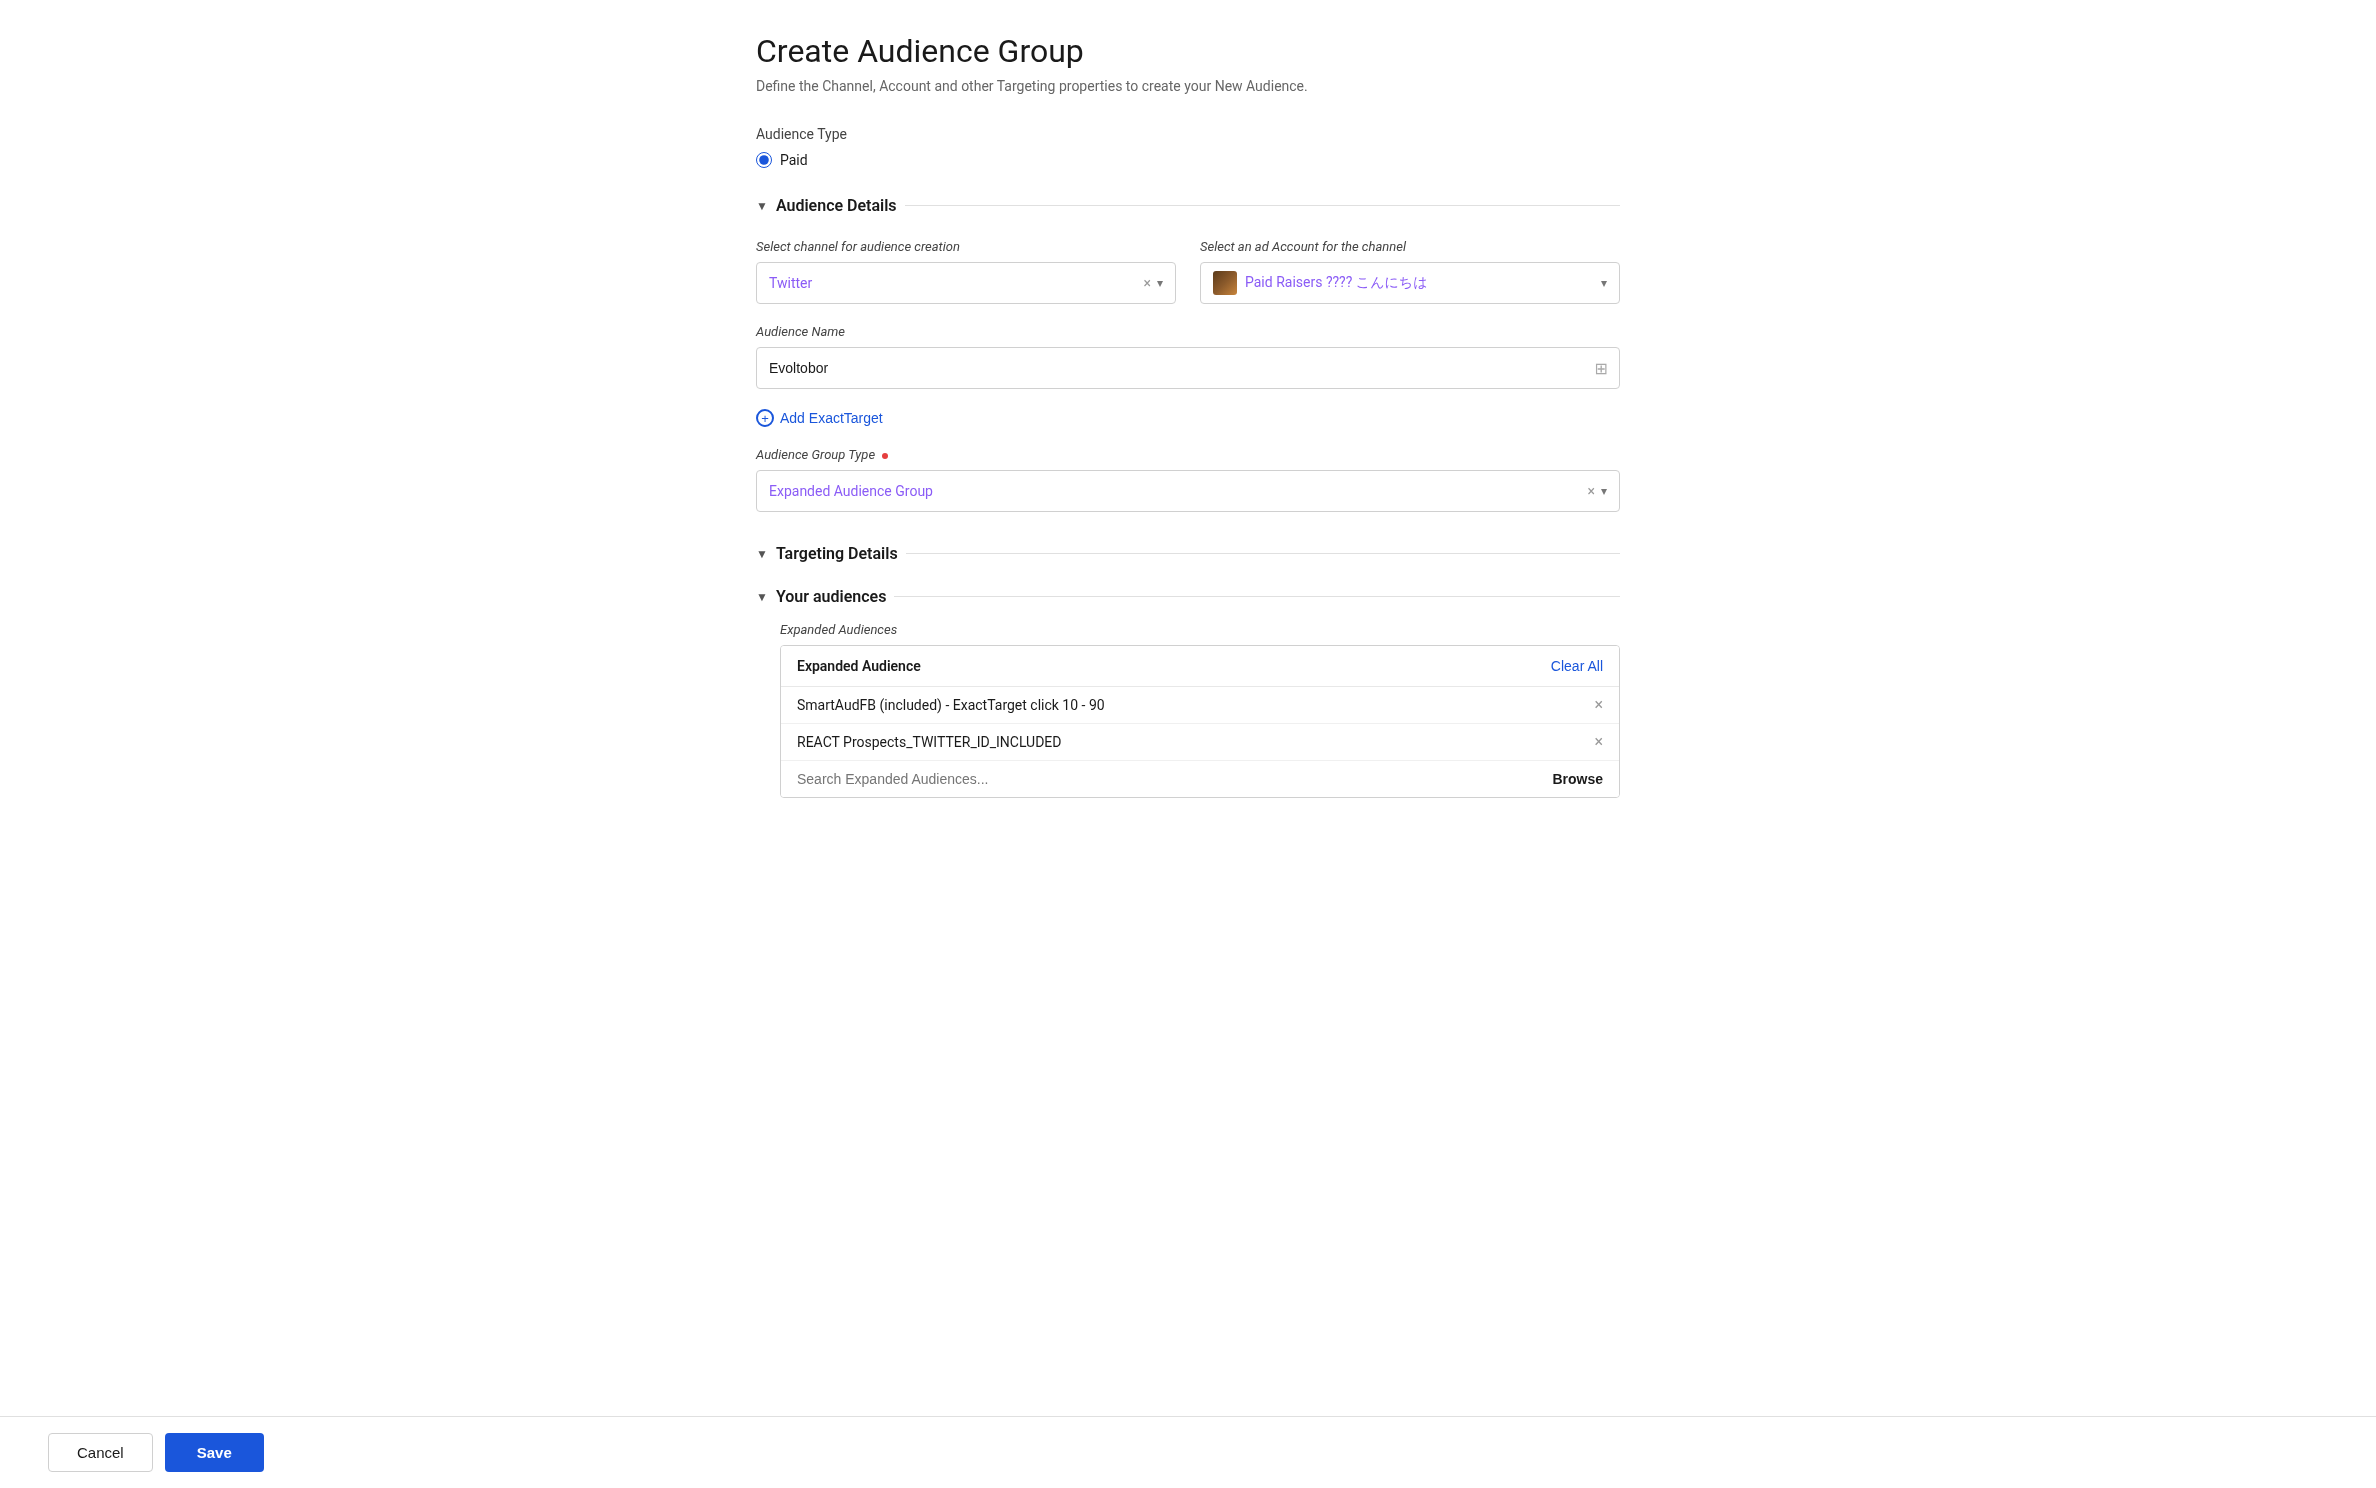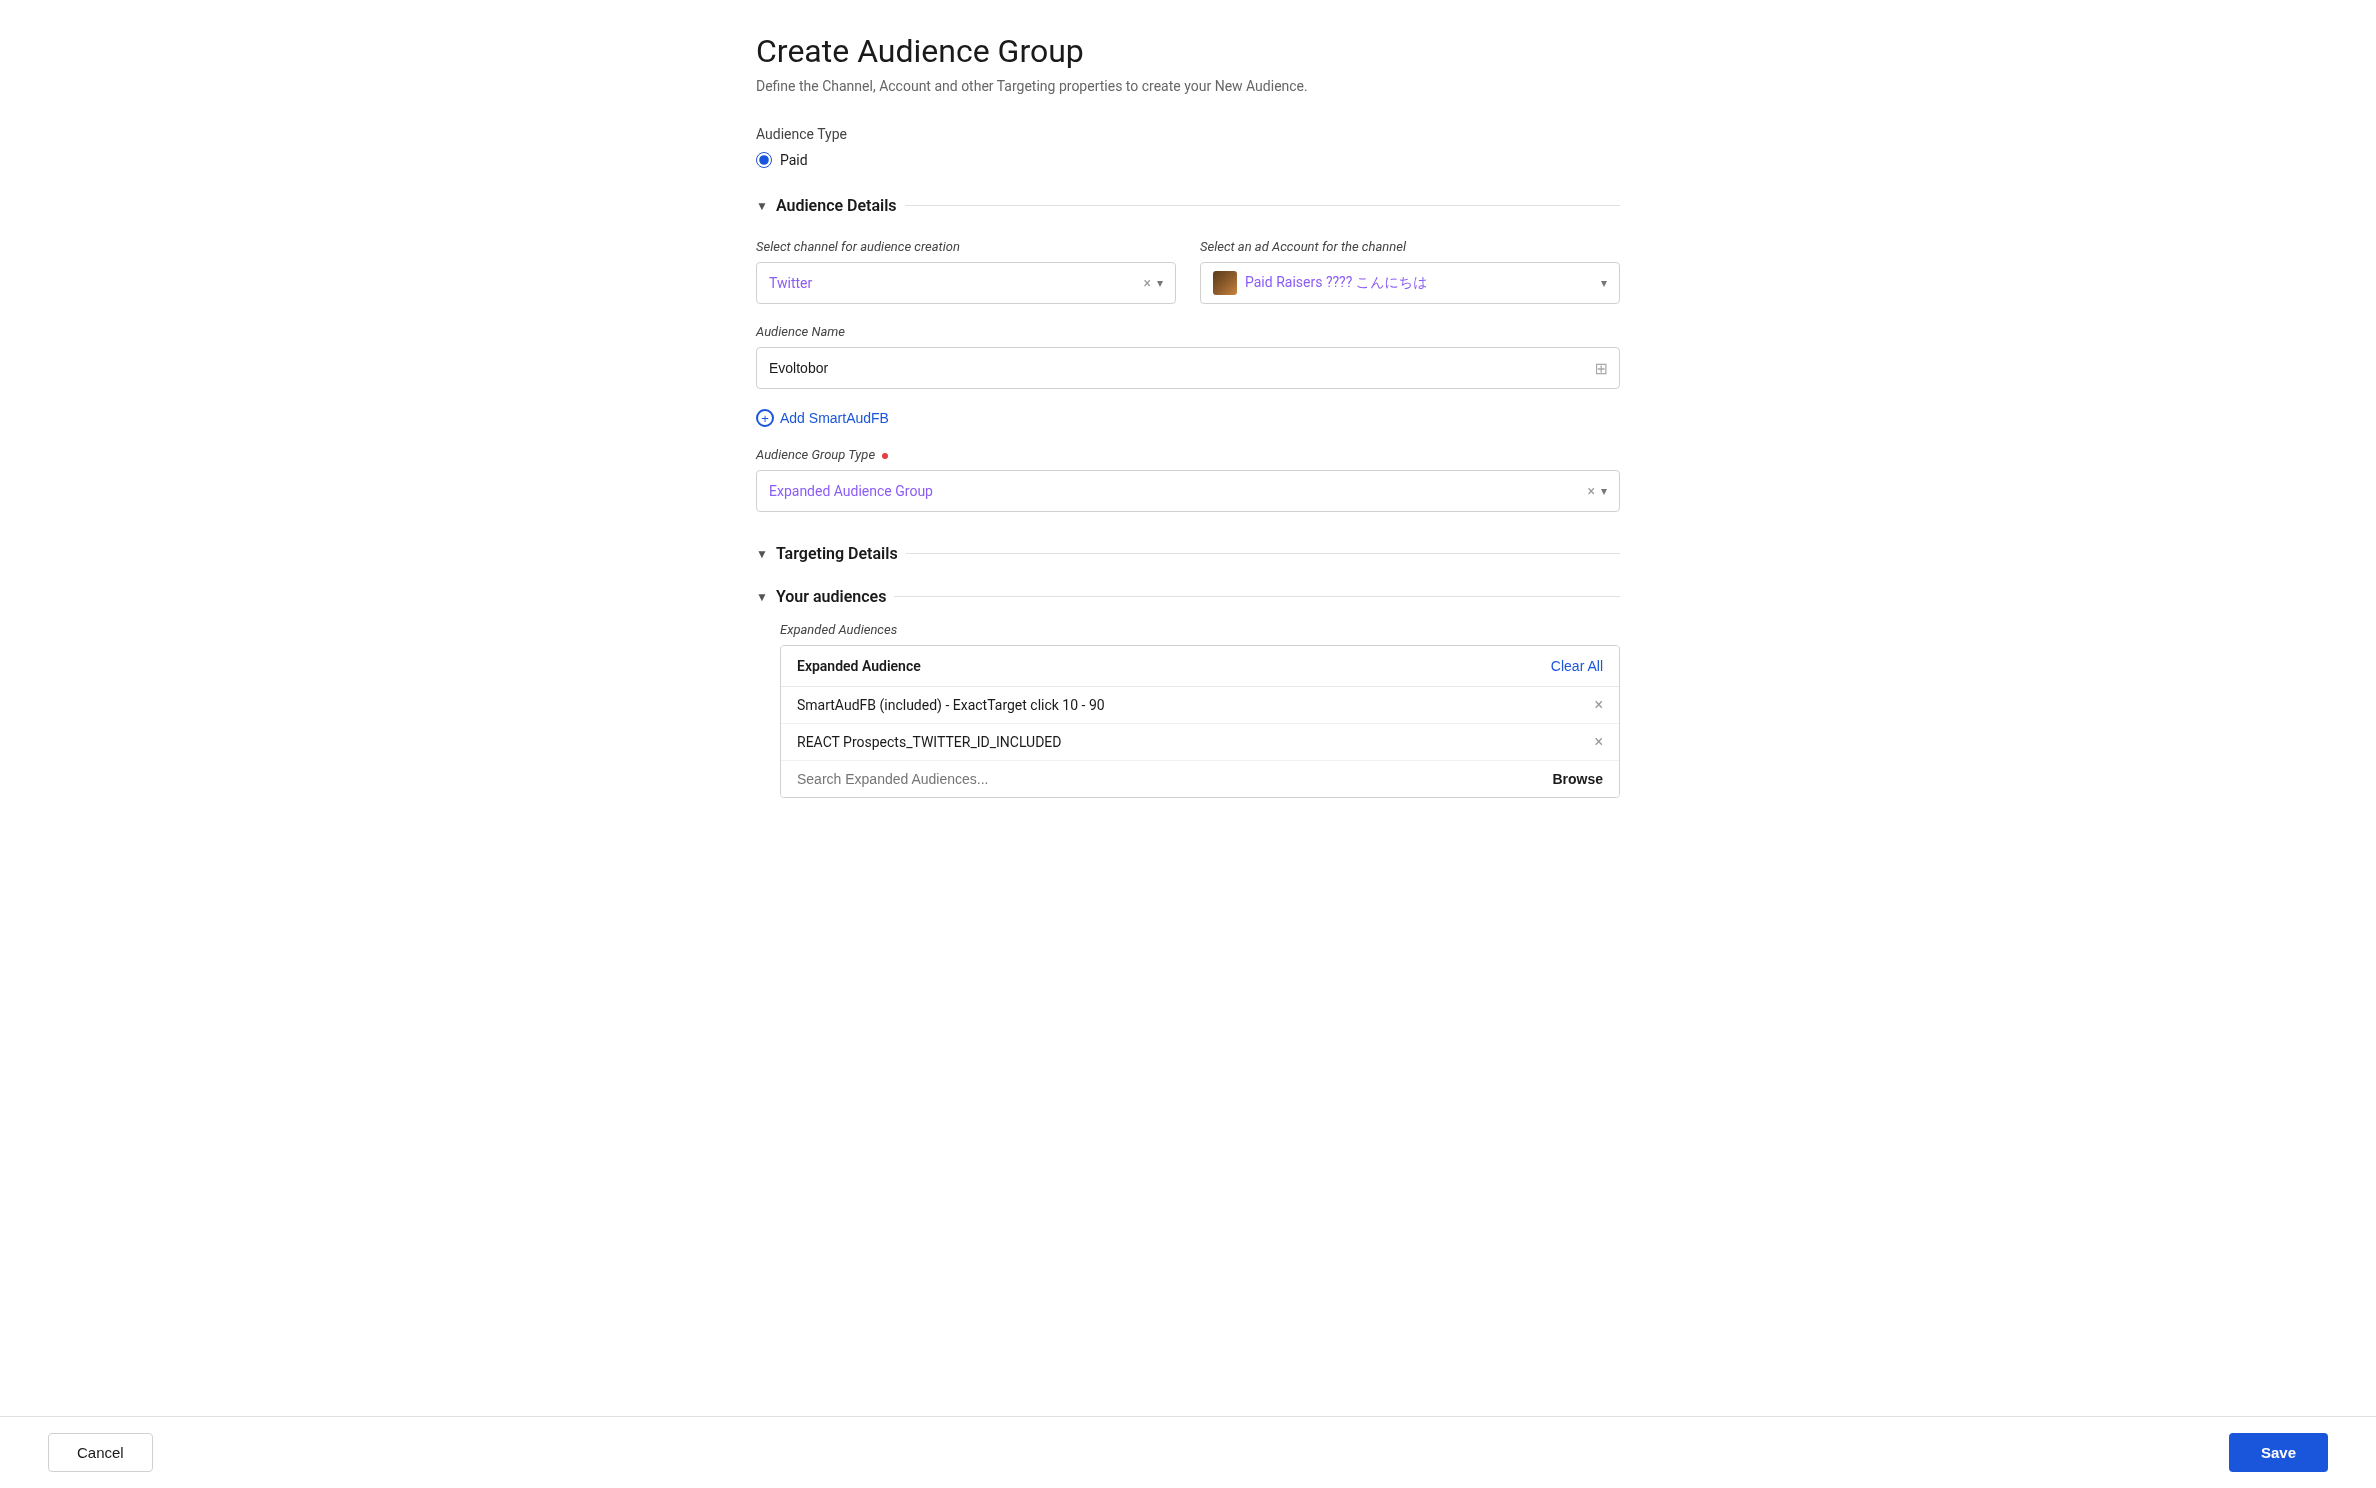--- a/index.html
+++ b/index.html
@@ -259,21 +259,21 @@
     }
     .footer-bar {
       position: fixed;
       bottom: 0;
       left: 0;
       right: 0;
       background: #fff;
       border-top: 1px solid #e0e0e0;
       padding: 16px 48px;
       display: flex;
-      justify-content: space-between;
+      justify-content: flex-start;
       gap: 12px;
       z-index: 100;
     }
     .cancel-btn {
       padding: 10px 28px;
       border: 1px solid #d0d0d0;
       border-radius: 4px;
       background: #fff;
       font-size: 15px;
       color: #1a1a1a;
@@ -341,21 +341,21 @@
     <div class="form-group full" style="margin-bottom: 16px;">
       <label class="form-label">Audience Name</label>
       <div class="input-wrapper">
         <input type="text" class="text-input" value="Evoltobor" style="">
         <span class="input-icon">⊞</span>
       </div>
     </div>
 
     <button class="add-description-btn">
       <span class="plus-circle">+</span>
-      <span>Add SmartAudFB</span>
+      <span>Add ExactTarget</span>
     </button>
 
     <div class="form-group full">
       <label class="form-label">
         <span>Audience Group Type</span>
         <span class="required-dot"></span>
       </label>
       <div class="select-wrapper">
         <span class="select-value">Expanded Audience Group</span>
         <div class="select-controls">

